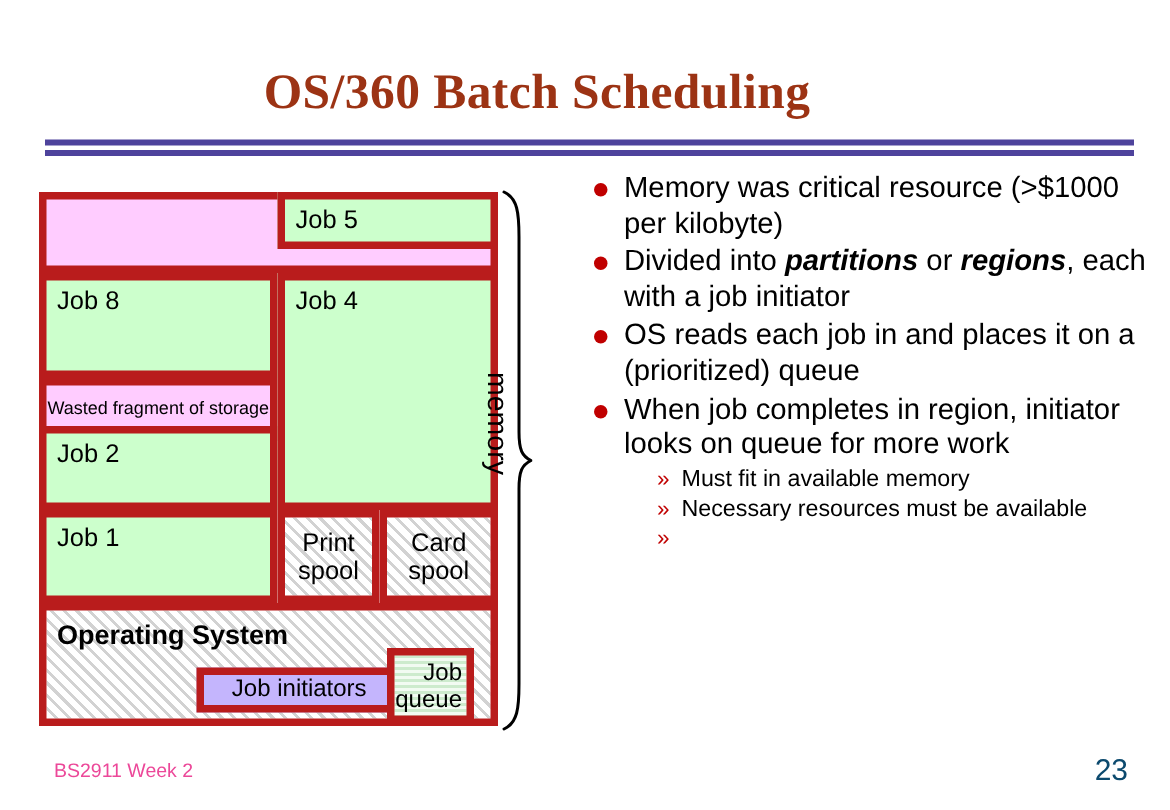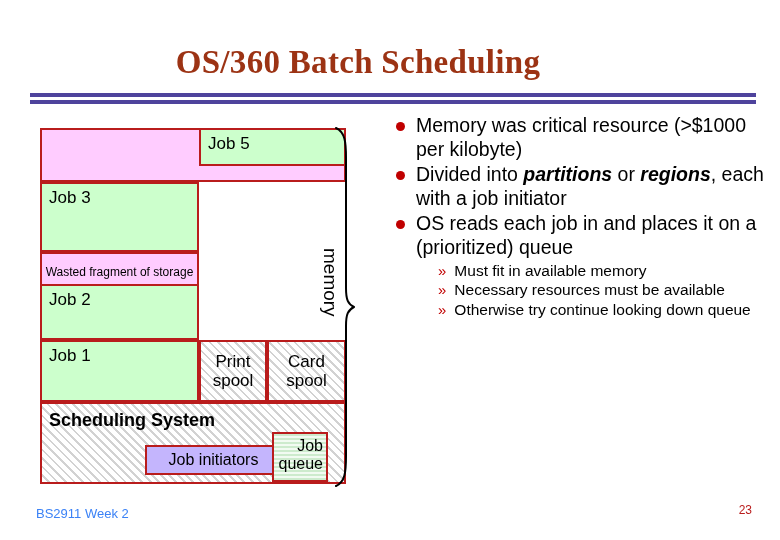--- a/index.html
+++ b/index.html
@@ -50,25 +50,24 @@
   #memory-diagram {
     position: absolute;
     left: 26px;
     top: 128px;
     width: 306px;
     height: 356px;
   }
   .mem-box {
     position: absolute;
     box-sizing: border-box;
-    border: 2px solid #b91c1c;
+    border: 5px solid #b91c1c;
     font-size: 17px;
     color: #000000;
     line-height: 1.12;
-    margin-left: 14px;
   }
   .mem-box .lbl {
     position: absolute;
     left: 7px;
     top: 4px;
   }
   .fill-green { background: #ccffcc; }
   .fill-pink  { background: #ffccff; }
   .fill-hatch {
     background-color: #ffffff;
@@ -161,28 +160,28 @@
   }
   .bullet-text { flex: 1 1 auto; }
   .bi { font-weight: bold; font-style: italic; }
 
   
   #footer-left {
     position: absolute;
     left: 36px;
     top: 506px;
     font-size: 13px;
-    color: #3b82f6;
+    color: #ec4899;
   }
   #footer-page {
     position: absolute;
     right: 28px;
     top: 503px;
-    font-size: 12px;
-    color: #b91c1c;
+    font-size: 20px;
+    color: #0c4a6e;
   }
 </style>
 </head>
 <body>
 
 <div id="slide-title">OS/360 Batch Scheduling</div>
 
 <div id="title-rule">
   <div class="bar top"></div>
   <div class="bar bottom"></div>
@@ -190,46 +189,49 @@
 
 <div id="memory-diagram">
 
   <div class="mem-box fill-pink" style="left:0; top:0; width:306px; height:54px;"></div>
 
   <div class="mem-box fill-green" style="left:159px; top:0; width:147px; height:38px;">
     <span class="lbl">Job 5</span>
   </div>
 
   <div class="mem-box fill-green" style="left:0; top:54px; width:159px; height:70px;">
-    <span class="lbl">Job 3</span>
+    <span class="lbl">Job 8</span>
   </div>
 
   <div class="mem-box fill-pink centered-label small-text" style="left:0; top:124px; width:159px; height:42px;">
     <span>Wasted fragment of storage</span>
   </div>
 
+  <div class="mem-box fill-green" style="left:159px; top:54px; width:147px; height:158px;">
+    <span class="lbl">Job 4</span>
+  </div>
 
   <div class="mem-box fill-green" style="left:0; top:156px; width:159px; height:56px;">
     <span class="lbl">Job 2</span>
   </div>
 
   <div class="mem-box fill-green" style="left:0; top:212px; width:159px; height:62px;">
     <span class="lbl">Job 1</span>
   </div>
 
   <div class="mem-box fill-hatch centered-label" style="left:227px; top:212px; width:79px; height:62px;">
     <span>Card spool</span>
   </div>
 
   <div class="mem-box fill-hatch centered-label" style="left:159px; top:212px; width:68px; height:62px;">
     <span>Print spool</span>
   </div>
 
   <div class="mem-box fill-hatch" style="left:0; top:274px; width:306px; height:82px;">
-    <span class="lbl bold-text" style="top:6px; font-size:18px;">Scheduling System</span>
+    <span class="lbl bold-text" style="top:6px; font-size:18px;">Operating System</span>
   </div>
 
   <div class="mem-box fill-stripe" style="left:232px; top:304px; width:56px; height:50px; z-index:3;padding-left:48px;">
     <span style="position:absolute; left:0; top:3px; width:100%; text-align:right; padding-right:3px; box-sizing:border-box; font-size:16px;">Job queue</span>
   </div>
 
   <div class="mem-box centered-label" style="left:105px; top:317px; width:137px; height:30px; background:#c4b5fd; z-index:2; font-size:16px;">
     <span>Job initiators</span>
   </div>
 
@@ -253,32 +255,35 @@
   <div class="bullet-row lvl1">
     <span class="marker-dot"></span>
     <span class="bullet-text"><span>Divided into </span><span class="bi">partitions</span><span> or </span><span class="bi">regions</span><span>, each with a job initiator</span></span>
   </div>
 
   <div class="bullet-row lvl1">
     <span class="marker-dot"></span>
     <span class="bullet-text">OS reads each job in and places it on a (prioritized) queue</span>
   </div>
 
+  <div class="bullet-row lvl1">
+    <span class="marker-dot"></span>
+    <span class="bullet-text">When job completes in region, initiator looks on queue for more work</span>
+  </div>
 
   <div class="bullet-row lvl2">
     <span class="marker-chev">»</span>
     <span class="bullet-text">Must fit in available memory</span>
   </div>
 
   <div class="bullet-row lvl2">
     <span class="marker-chev">»</span>
     <span class="bullet-text">Necessary resources must be available</span>
   </div>
 
   <div class="bullet-row lvl2">
     <span class="marker-chev">»</span>
-    <span class="bullet-text">Otherwise try continue looking down queue</span>
   </div>
 
 </div>
 
 <div id="footer-left">BS2911 Week 2</div>
 <div id="footer-page">23</div>
 
 </body></html>

